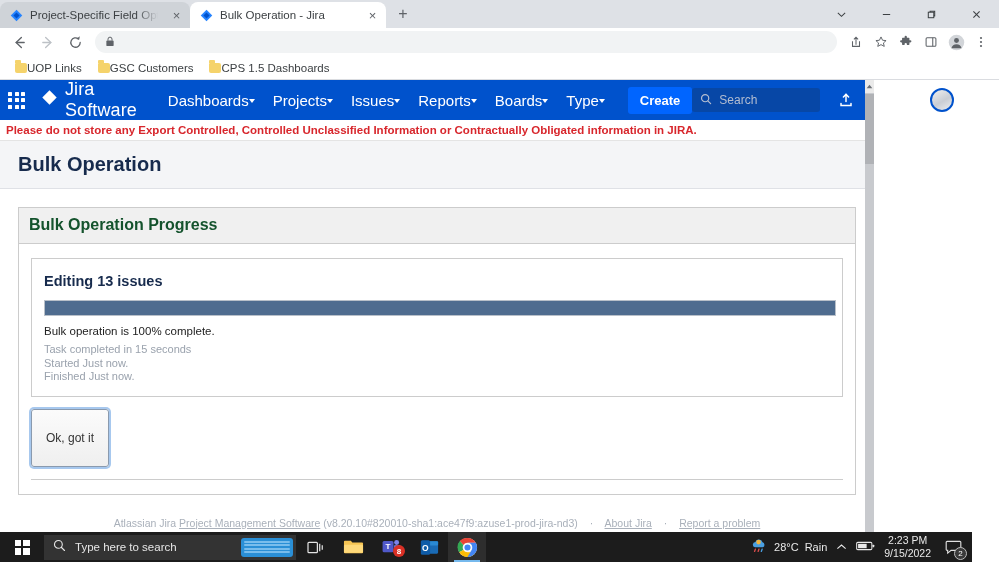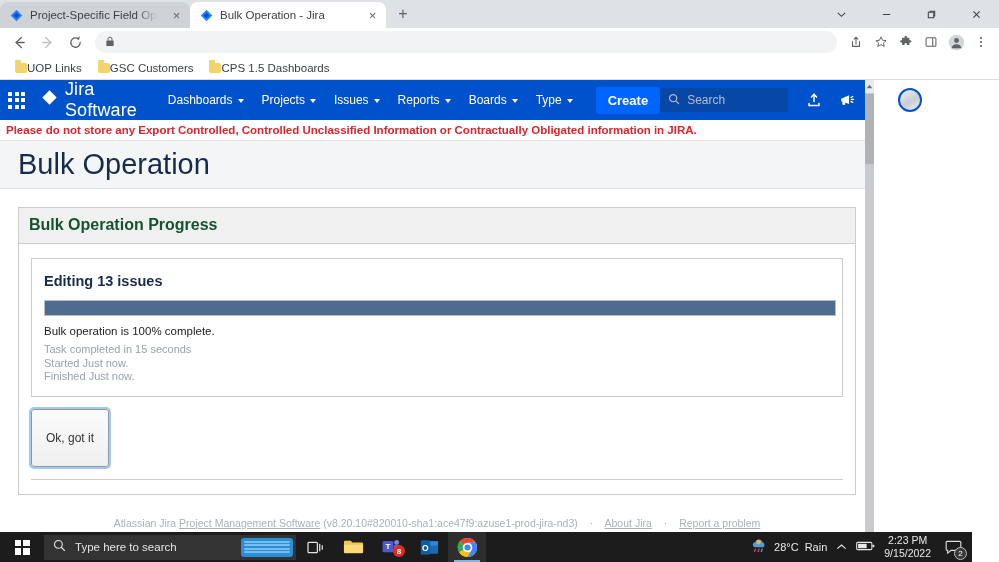--- a/index.html
+++ b/index.html
@@ -111,21 +111,21 @@
   .grid9 {
     display: grid; grid-template-columns: repeat(3, 4px);
     grid-template-rows: repeat(3, 4px); gap: 2.5px;
   }
   .grid9 i { background: #fff; border-radius: 0.5px; display: block; }
   .jira-logo {
     display: flex; align-items: center; gap: 7px; margin-left: 16px;
     margin-right: 22px; font-size: 18px; font-weight: 500; letter-spacing: .1px;
   }
   .nav-item {
-    display: flex; align-items: center; gap: 5px; font-size: 12px;
+    display: flex; align-items: center; font-size: 15px;
     padding: 7px 9px; border-radius: 3px; color: #fff; white-space: nowrap;
   }
   .caret {
     width: 0; height: 0; border-left: 3.5px solid transparent;
     border-right: 3.5px solid transparent; border-top: 4px solid #fff;
     margin-top: 1px;
   }
   .create-btn {
     background: #0065ff; color: #fff; font-size: 13px; font-weight: 600;
     padding: 6px 12px; border-radius: 3px; margin-left: 14px;
@@ -152,21 +152,21 @@
   .warn-banner {
     height: 21px; background: #fff; display: flex; align-items: center;
     padding-left: 6px; font-size: 11.5px; font-weight: bold; color: #d8262c;
     border-bottom: 1px solid #e4e4e4;
   }
 
   .page-header {
     height: 48px; background: #f4f5f7; display: flex; align-items: center;
     padding-left: 18px; border-bottom: 1px solid #dfe1e6;
   }
-  .page-title { font-size: 29px; font-weight: normal; color: #172b4d; }
+  .page-title { font-size: 20px; font-weight: bold; color: #172b4d; }
 
   .content { padding: 18px 18px 0 18px; }
   .panel { border: 1px solid #cccccc; background: #fff; }
   .panel-head {
     background: #f0f0f0; border-bottom: 1px solid #cccccc;
     padding: 8px 10px 9px 10px;
   }
   .panel-head h2 { font-size: 16px; font-weight: bold; color: #14532d; }
   .panel-body { padding: 14px 12px 14px 12px; }
 

